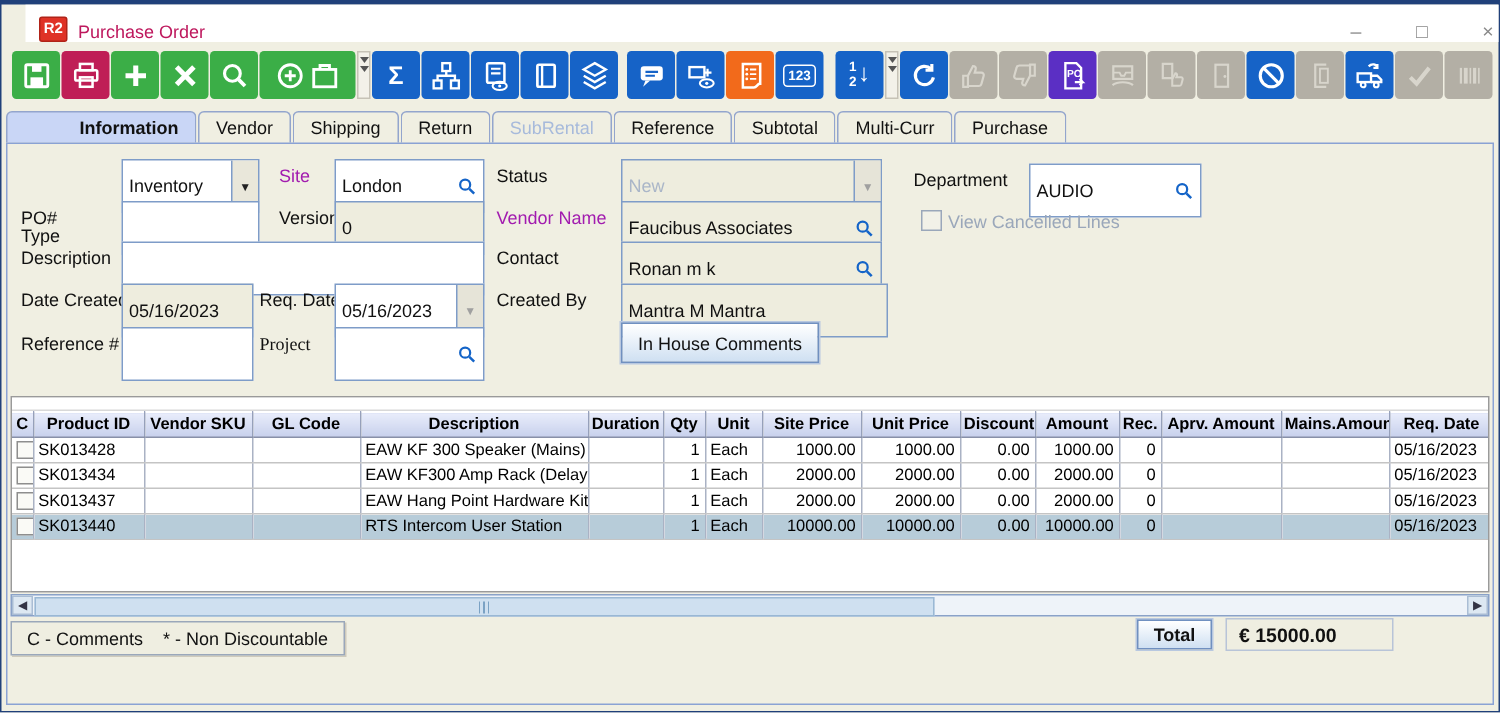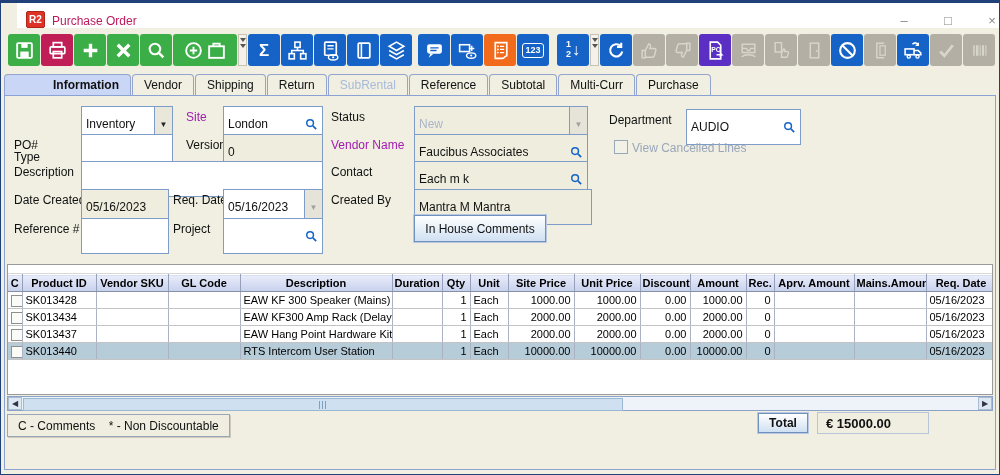--- a/index.html
+++ b/index.html
@@ -343,21 +343,21 @@
     </div>
     <span class="cbox" style="left:609px;top:44px;"></span>
     <div class="lbl dim" style="left:627px;top:45px;">View Cancelled Lines</div>
 
     <div class="lbl" style="left:9px;top:69px;">Description</div>
     <div class="fld" style="left:76px;top:65px;width:242px;">
         <input value="" style="">
       </div>
     <div class="lbl" style="left:326px;top:69px;">Contact</div>
     <div class="fld ro" style="left:409px;top:65px;width:174px;">
-      <span>Each m k</span>
+      <span>Ronan m k</span>
       <svg class="sicon" width="13" height="13" viewBox="0 0 14 14">
           <circle cx="5.5" cy="5.5" r="3.6" fill="none" stroke="#1464c8" stroke-width="1.6"></circle>
           <path d="M8.5 8.5l3.5 3.5" stroke="#1464c8" stroke-width="1.8"></path>
         </svg>
     </div>
 
     <div class="lbl" style="left:9px;top:97px;">Date Created</div>
     <div class="fld ro" style="left:76px;top:93px;width:88px;">
         <span>05/16/2023</span>
       </div>
@@ -368,21 +368,21 @@
     </div>
     <div class="lbl" style="left:326px;top:97px;">Created By</div>
     <div class="fld ro" style="left:409px;top:93px;width:178px;">
         <span>Mantra M Mantra</span>
       </div>
 
     <div class="lbl" style="left:9px;top:126px;">Reference #</div>
     <div class="fld" style="left:76px;top:122px;width:88px;">
         <input value="" style="">
       </div>
-    <div class="lbl" style="left:168px;top:126px;">Project</div>
+    <div class="lbl" style="left:168px;top:126px;font-family:Liberation Serif, serif;">Project</div>
     <div class="fld" style="left:218px;top:122px;width:100px;">
       <input style="width: 70px;" value="">
       <svg class="sicon" width="13" height="13" viewBox="0 0 14 14">
           <circle cx="5.5" cy="5.5" r="3.6" fill="none" stroke="#1464c8" stroke-width="1.6"></circle>
           <path d="M8.5 8.5l3.5 3.5" stroke="#1464c8" stroke-width="1.8"></path>
         </svg>
     </div>
     <div class="pushbtn" style="left:409px;top:119px;width:132px;height:27px;">In House Comments</div>
 
     <div class="gridwrap">

